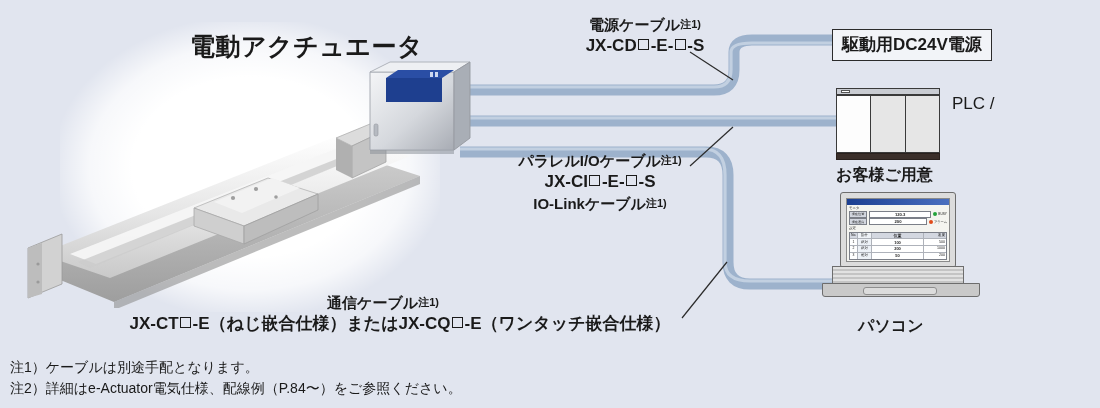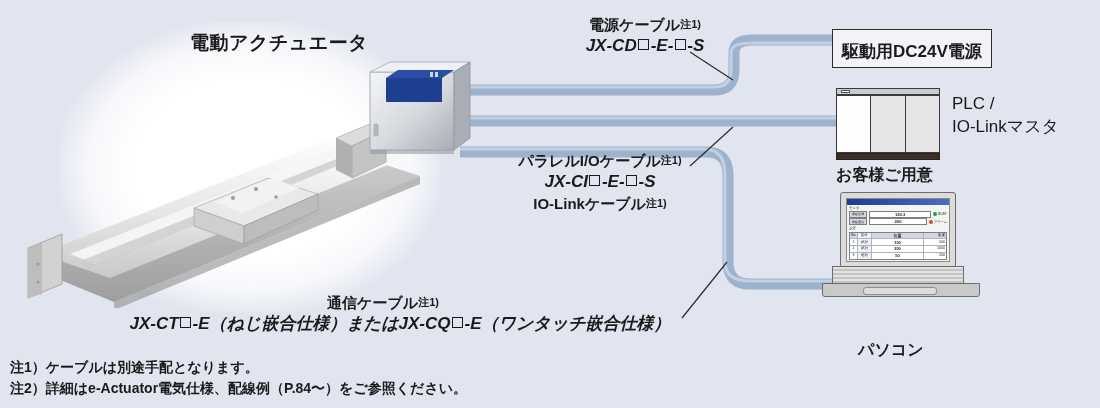--- a/index.html
+++ b/index.html
@@ -21,50 +21,50 @@
 
   
   .cablesvg{position:absolute;left:0;top:0;width:1100px;height:408px;pointer-events:none;}
 
   
   .actuator{position:absolute;left:18px;top:58px;width:470px;height:250px;}
   .act-svg{width:470px;height:250px;display:block;}
 
   
   .lbl{position:absolute;white-space:nowrap;}
-  .l-title{left:190px;top:30px;font-size:19px;font-weight:700;letter-spacing:.5px;}
+  .l-title{left:190px;top:30px;font-size:25px;font-weight:700;letter-spacing:.5px;}
   .sup{font-size:11px;vertical-align:2px;font-weight:700;}
 
   .grp{position:absolute;text-align:center;}
   .ln-sm{font-size:15px;font-weight:700;letter-spacing:0px;line-height:20px;}
-  .ln-bg{font-size:17px;font-weight:800;letter-spacing:0px;line-height:22px;font-style:italic;}
+  .ln-bg{font-size:17px;font-weight:800;letter-spacing:0px;line-height:22px;}
 
   .g-power{left:500px;top:14px;width:290px;}
   .g-io{left:420px;top:150px;width:360px;}
   .g-comm{left:100px;top:292px;width:600px;}
 
   .sq{display:inline-block;width:9px;height:9px;border:1.6px solid #1a1a1a;margin:0 1.5px;vertical-align:1px;}
 
   
   .dc24{
     position:absolute;left:832px;top:29px;
     border:1.4px solid #2b2b2b;background:#f2f4f8;
-    padding:10px 9px 4px 9px;font-size:17px;font-weight:700;letter-spacing:0px;
+    padding:3px 9px 4px 9px;font-size:17px;font-weight:700;letter-spacing:0px;
   }
 
   .plc{position:absolute;left:836px;top:88px;width:104px;height:72px;}
   .plc-top{position:absolute;left:0;top:0;width:104px;height:7px;background:#c9ccd2;border:1px solid #3a3a3a;box-sizing:border-box;}
   .plc-body{position:absolute;left:0;top:7px;width:104px;height:58px;background:#fdfdfd;border:1px solid #3a3a3a;box-sizing:border-box;display:flex;}
   .plc-mod{flex:1;border-right:1px solid #3a3a3a;box-sizing:border-box;}
   .plc-mod:last-child{border-right:none;}
   .plc-mod.g{background:#e6e6e6;}
   .plc-led{position:absolute;left:5px;top:2px;width:9px;height:3px;background:#ffffff;border:1px solid #555;box-sizing:border-box;}
   .plc-base{position:absolute;left:0;top:65px;width:104px;height:7px;background:#3b2f2a;border:1px solid #2a211d;box-sizing:border-box;}
 
-  .plc-text{position:absolute;left:952px;top:92px;font-size:17px;font-weight:400;line-height:23px;letter-spacing:0px;}
+  .plc-text{position:absolute;left:952px;top:92px;font-size:17px;font-weight:400;line-height:23px;letter-spacing:0px;text-align:right;}
   .plc-sub{position:absolute;left:836px;top:165px;font-size:16px;font-weight:700;}
 
   
   .laptop{position:absolute;left:822px;top:192px;width:160px;height:120px;}
   .lp-lid{position:absolute;left:18px;top:0;width:116px;height:76px;background:#dcdcdc;border:1.3px solid #6d6d6d;border-radius:3px;box-sizing:border-box;}
   .lp-screen{position:absolute;left:5px;top:5px;width:104px;height:64px;background:#f4f4f0;border:1px solid #8a8a8a;box-sizing:border-box;overflow:hidden;}
   .sc-title{height:6px;background:linear-gradient(90deg,#1c3f91,#4a6fc0);}
   .sc-lbl{font-size:3.4px;padding:1px 2px 0 2px;color:#111;}
   .sc-row{display:flex;align-items:center;gap:2px;padding:0 2px;margin-top:.5px;}
   .sc-btn{background:#d3d7e0;border:.6px solid #7b7f88;font-size:3.2px;padding:.5px 1px;min-width:14px;text-align:center;}
@@ -80,24 +80,24 @@
   .sc-td.m{width:14px;text-align:center;background:#eef2f7;}
   .sc-td.p{flex:1;text-align:center;font-weight:700;font-size:4px;}
   .sc-td.s{width:22px;text-align:right;font-size:3.6px;border-right:none;}
   .sc-th{background:#d3d7e0;}
 
   .lp-base{position:absolute;left:0;top:74px;width:158px;height:30px;}
   .lp-kb{position:absolute;left:10px;top:0;width:132px;height:18px;background:#d0d0d0;border:1.2px solid #6d6d6d;box-sizing:border-box;
     background-image:repeating-linear-gradient(180deg,#e2e2e2 0 2px,#c4c4c4 2px 4px);}
   .lp-front{position:absolute;left:0;top:17px;width:158px;height:14px;background:#c9c9c9;border:1.2px solid #6d6d6d;box-sizing:border-box;border-radius:0 0 3px 3px;}
   .lp-pad{position:absolute;left:40px;top:3px;width:72px;height:6px;border:1px solid #8e8e8e;border-radius:3px;background:#dcdcdc;}
-  .lp-text{position:absolute;left:858px;top:316px;font-size:16px;font-weight:700;margin-top:24px;}
-
-  
-  .notes{position:absolute;left:10px;top:357px;font-size:14px;line-height:21px;letter-spacing:0px;font-weight:bold;}
+  .lp-text{position:absolute;left:858px;top:316px;font-size:16px;font-weight:700;}
+
+  
+  .notes{position:absolute;left:10px;top:357px;font-size:14px;line-height:21px;letter-spacing:0px;}
 </style>
 </head>
 <body>
 
 <div id="stage">
 
   <div class="glow"></div>
 
   <svg class="cablesvg" viewBox="0 0 1100 408">
     <defs>
@@ -226,21 +226,20 @@
     <div class="plc-led"></div>
     <div class="plc-body">
       <div class="plc-mod"></div>
       <div class="plc-mod g"></div>
       <div class="plc-mod g"></div>
     </div>
     <div class="plc-base"></div>
   </div>
   <div class="plc-text">
     <div>PLC /</div>
-    <div>IO-Linkマスタ</div>
   </div>
   <div class="plc-sub">お客様ご用意</div>
 
   <div class="laptop">
     <div class="lp-lid">
       <div class="lp-screen">
         <div class="sc-title"></div>
         <div class="sc-lbl">モニタ</div>
         <div class="sc-row">
           <span class="sc-btn">現在位置</span>

